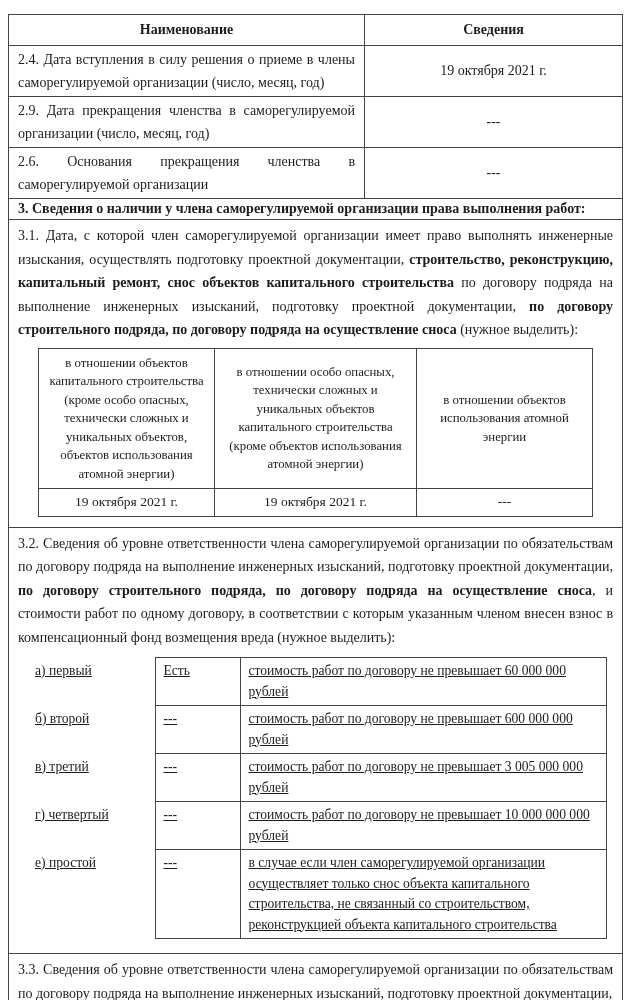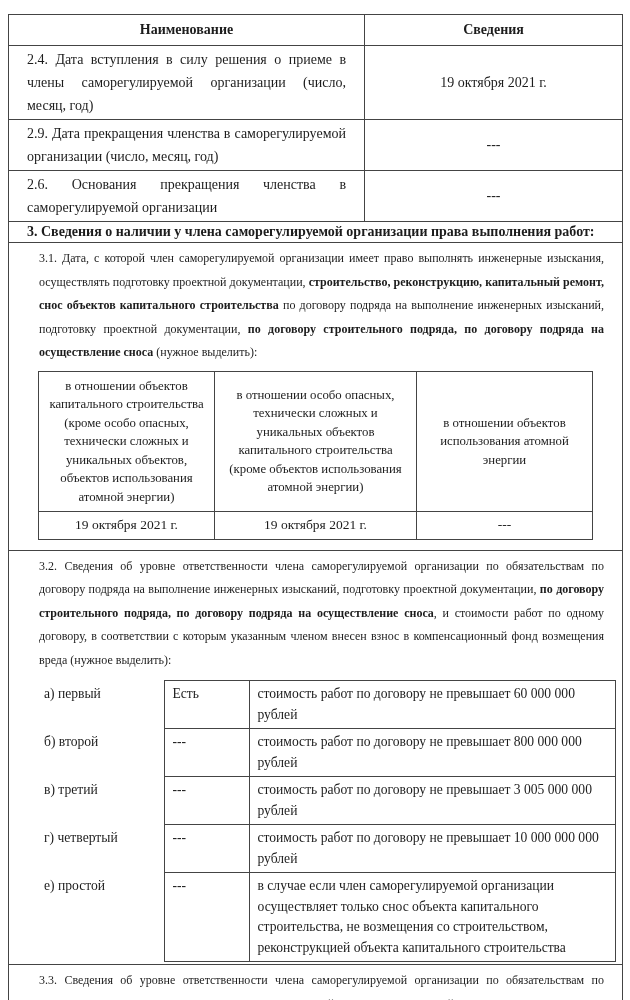--- a/index.html
+++ b/index.html
@@ -12,48 +12,48 @@
     overflow:hidden;
   }
   table.outer{
     position:absolute;left:8px;top:14px;width:614px;
     border-collapse:collapse;table-layout:fixed;
   }
   table.outer td{
     border:1.5px solid #444;
     font-size:14px;
     vertical-align:middle;
-    padding:2px 18px;
+    padding:2px 9px;
   }
   td.hdr{font-weight:bold;text-align:center;height:26px;}
   td.lbl{text-align:justify;line-height:23px;padding:1px 9px 3px 9px;}
   td.val{text-align:center;}
   td.sec{font-weight:bold;padding:3px 9px;margin-top:40px;}
   td.big{padding:3px 9px 12px 9px;vertical-align:top;}
   td.cut{border-bottom:none;padding-top:6px;}
-  .para{margin:2px 0 6px 12px;text-align:justify;line-height:23.5px;font-size:12px;}
+  .para{margin:2px 0 6px 0;text-align:justify;line-height:23.5px;font-size:14px;}
   .b{font-weight:bold;}
 
   table.t31{
     border-collapse:collapse;table-layout:fixed;
     width:554px;margin:6px auto 8px auto;
   }
   table.t31 td{
     border:1.3px solid #444;
     text-align:center;font-size:12.8px;line-height:18.5px;
     padding:5px 10px;vertical-align:middle;
   }
   table.t31 col.c1{width:176px;}
   table.t31 col.c2{width:202px;}
   table.t31 col.c3{width:176px;}
   table.t31 tr.v td{padding:4px 6px;font-size:13.5px;}
 
   table.t32{
     border-collapse:collapse;table-layout:fixed;
-    width:572px;margin:8px 0 0 17px;
+    width:572px;margin:8px 0 12px 17px;text-decoration:underline;
   }
   table.t32 td{
     border:1.3px solid #444;
     font-size:13.6px;line-height:20.5px;
     padding:3px 8px;vertical-align:top;text-align:left;
   }
   table.t32 col.lc{width:120px;}
   table.t32 col.sc{width:85px;}
   table.t32 td.nob{border:none;text-align:left;padding-left:0;}
 </style>
@@ -128,36 +128,36 @@
               </colgroup>
           <tbody>
                 <tr>
             <td class="nob">а) первый</td>
             <td>Есть</td>
             <td>стоимость работ по договору не превышает 60 000 000 рублей</td>
           </tr>
           <tr>
             <td class="nob">б) второй</td>
             <td>---</td>
-            <td>стоимость работ по договору не превышает 800 000 000 рублей</td>
+            <td>стоимость работ по договору не превышает 600 000 000 рублей</td>
           </tr>
           <tr>
             <td class="nob">в) третий</td>
             <td>---</td>
             <td>стоимость работ по договору не превышает 3 005 000 000 рублей</td>
           </tr>
           <tr>
             <td class="nob">г) четвертый</td>
             <td>---</td>
             <td>стоимость работ по договору не превышает 10 000 000 000 рублей</td>
           </tr>
           <tr>
             <td class="nob">е) простой</td>
             <td>---</td>
-            <td>в случае если член саморегулируемой организации осуществляет только снос объекта капитального строительства, не возмещения со строительством, реконструкцией объекта капитального строительства</td>
+            <td>в случае если член саморегулируемой организации осуществляет только снос объекта капитального строительства, не связанный со строительством, реконструкцией объекта капитального строительства</td>
           </tr>
         </tbody>
             </table>
       </td>
     </tr>
 
     <tr>
       <td class="big cut" colspan="2">
         <p class="para"><span>3.3. Сведения об уровне ответственности члена саморегулируемой организации по обязательствам по договору подряда на выполнение инженерных изысканий, подготовку проектной документации, </span></p>
       </td>

